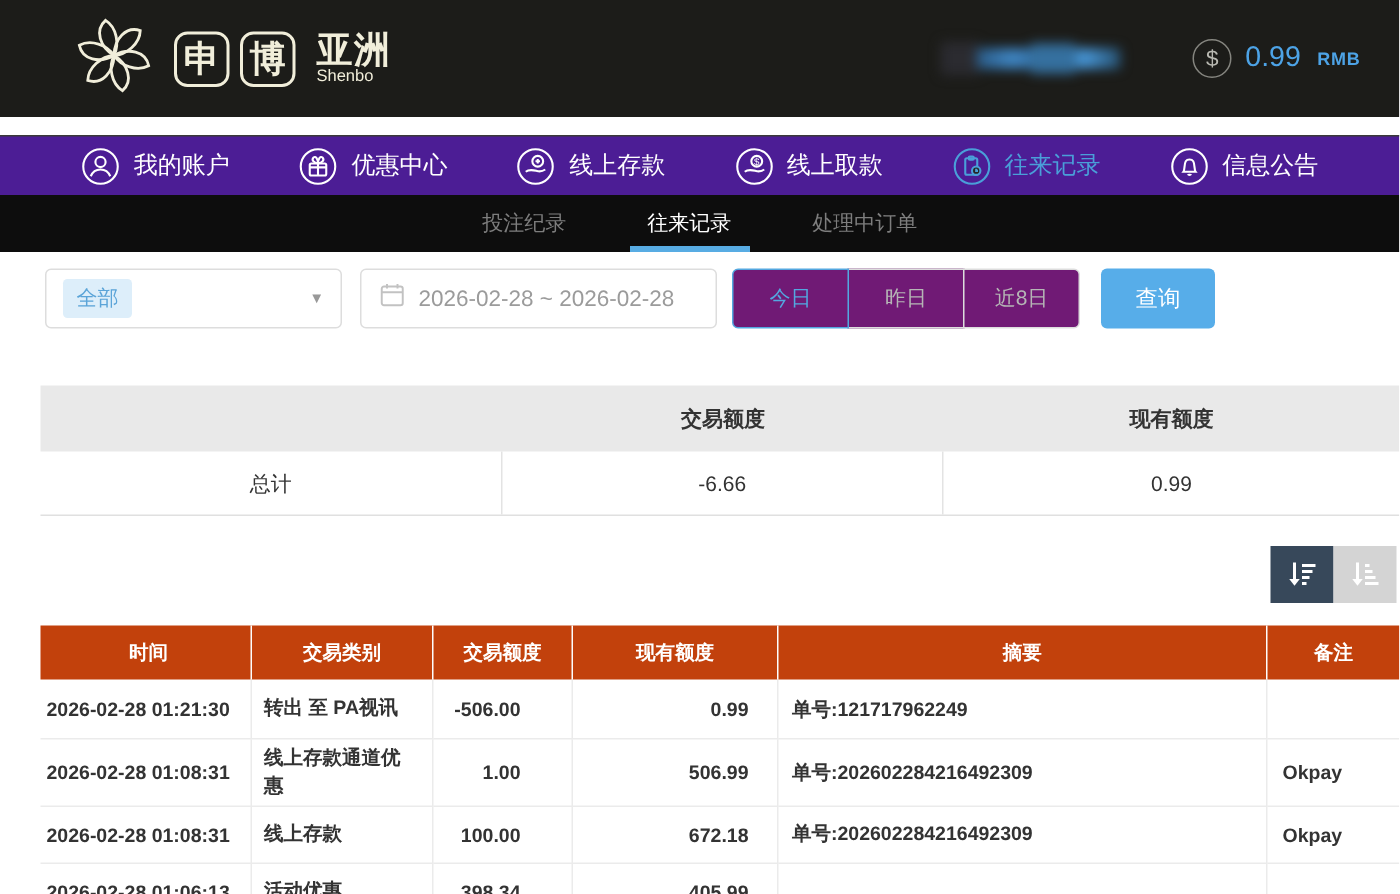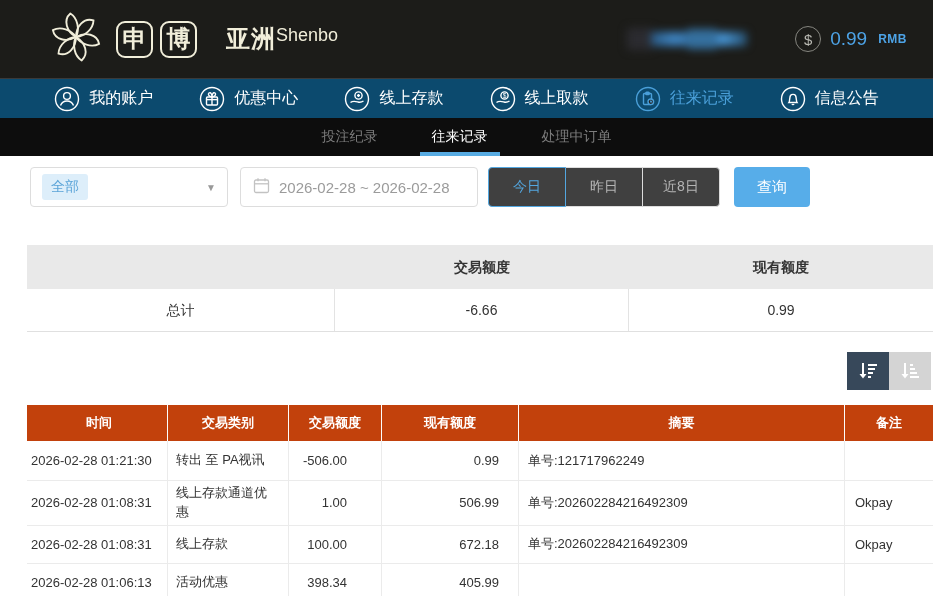--- a/index.html
+++ b/index.html
@@ -5,59 +5,59 @@
   * { margin:0; padding:0; box-sizing:border-box; }
   body { font-family:"Liberation Sans","DejaVu Sans",sans-serif; background:#fff; }
   .page { width:933px; height:596px; overflow:hidden; background:#fff; position:relative; }
 
   
   .topbar { height:78px; background:#1c1c19; display:flex; align-items:center; }
   .logo { margin-left:46px; display:flex; align-items:center; gap:10px; color:#f1eeda; }
   .logo-boxes { display:flex; gap:7px; }
   .logo-box { width:37px; height:37px; border:2.5px solid #f1eeda; border-radius:9px;
     font-size:24px; font-weight:bold; display:flex; align-items:center; justify-content:center; }
-  .logo-region { display:flex; flex-direction:row; line-height:1.05; margin-left:19px; }
+  .logo-region { display:flex; flex-direction:column; line-height:1.05; margin-left:4px; }
   .logo-region .cn { font-size:24px; letter-spacing:1px; font-weight:bold; }
-  .logo-region .en { font-size:18px; }
+  .logo-region .en { font-size:11px; }
   .top-right { margin-left:auto; margin-right:26px; display:flex; align-items:center; gap:38px; }
   .user-blur { width:130px; height:26px; position:relative; filter:blur(4px); border-radius:3px; overflow:hidden; }
   .user-blur span { position:absolute; border-radius:2px; }
   .ub1 { left:0; top:2px; width:26px; height:22px; background:#2b2b30; }
   .ub2 { left:24px; top:6px; width:96px; height:14px; background:linear-gradient(90deg,#2a5a85,#3f86c4,#2c5e8a,#4796d6,#27506f); }
   .ub3 { left:60px; top:3px; width:30px; height:20px; background:#35709f; }
   .balance { display:flex; align-items:center; gap:9px; }
   .dollar-circle { width:26px; height:26px; border:1.5px solid #85857f; border-radius:50%;
     color:#b9b9b2; font-size:15px; display:flex; align-items:center; justify-content:center; }
   .balance .amt { color:#4da3e6; font-size:19px; }
   .balance .cur { color:#4da3e6; font-size:12px; font-weight:bold; margin-left:2px; letter-spacing:.5px; }
 
   
-  .mainnav { height:40px; background:#0c4a6e; border-top:1px solid #3a3a3a; display:flex;
-    align-items:center; justify-content:space-evenly; padding:0 8px; }
+  .mainnav { height:40px; background:#4c1d95; border-top:1px solid #3a3a3a; display:flex;
+    align-items:center; justify-content:space-evenly; padding:0 8px;margin-top:12px; }
   .nav-item { display:flex; align-items:center; gap:9px; color:#fff; font-size:16px; cursor:pointer; }
   .nav-item svg { display:block; }
   .nav-item.active { color:#4a9fd9; }
 
   
   .subnav { height:38px; background:#0d0d0d; display:flex; align-items:stretch; justify-content:center; gap:42px; }
   .subtab { color:#7d7d7d; font-size:14px; display:flex; align-items:center; padding:0 6px; position:relative; cursor:pointer; }
   .subtab.active { color:#fff; }
   .subtab.active::after { content:""; position:absolute; left:-6px; right:-6px; bottom:0; height:4px; background:#58ace3; }
 
   
   .filters { margin:11px 0 0 30px; display:flex; align-items:center; }
   .dropdown { width:198px; height:40px; border:1px solid #ddd; border-radius:4px; background:#fff;
     display:flex; align-items:center; padding:0 11px; cursor:pointer; }
   .tag { background:#ddeefa; color:#5ba4d8; font-size:14px; padding:4px 9px; border-radius:3px; }
   .caret { margin-left:auto; color:#999; font-size:10px; }
   .datebox { width:238px; height:40px; border:1px solid #ddd; border-radius:4px; margin-left:12px;
     display:flex; align-items:center; gap:9px; padding:0 12px; cursor:pointer; }
   .datebox .dtxt { color:#9b9b9b; font-size:15px; white-space:nowrap; }
   .btn-group { display:flex; margin-left:10px; }
-  .qbtn { width:78px; height:40px; background:#404040; border:1px solid #ddd; font-size:14px;
+  .qbtn { width:78px; height:40px; background:#701a75; border:1px solid #ddd; font-size:14px;
     color:#b5b5b5; cursor:pointer; margin-left:-1px; font-family:inherit; }
   .qbtn:first-child { border-radius:4px 0 0 4px; margin-left:0; }
   .qbtn:last-child { border-radius:0 4px 4px 0; }
   .qbtn.active { color:#53a7e0; border-color:#53a7e0; position:relative; z-index:1; }
   .search-btn { margin-left:14px; width:76px; height:40px; background:#57ade9; color:#fff;
     font-size:15px; border:none; border-radius:4px; cursor:pointer; font-family:inherit; }
 
   
   .summary { margin:38px 0 0 27px; width:906px; }
   .sum-head { height:44px; background:#e9e9e9; display:flex; }
@@ -74,21 +74,21 @@
   .sort-asc { background:#d4d4d4; }
 
   
   .records { margin:15px 0 0 27px; width:906px; font-size:13px; }
   .rec-head { height:36px; background:#c2410c; display:flex; }
   .rec-head div { line-height:36px; color:#fff; font-weight:bold; text-align:center; border-right:1px solid #fdfdfd; }
   .rec-head div:last-child { border-right:none; }
   .rec-row { display:flex; align-items:stretch; min-height:38px; }
   .rec-row.first { min-height:40px; }
   .rec-row > div { border-bottom:1px solid #ebebeb; border-right:1px solid #ebebeb;
-    display:flex; align-items:center; color:#333; }
+    display:flex; align-items:center; color:#333;font-weight:bold; }
   .rec-row > div:last-child { border-right:none; }
   .c-time { width:141px; padding-left:4px; }
   .c-type { width:121px; padding:3px 14px 3px 8px; line-height:1.45; }
   .c-amt  { width:93px;  justify-content:flex-end; padding-right:34px; }
   .c-bal  { width:137px; justify-content:flex-end; padding-right:19px; }
   .c-sum  { width:326px; padding-left:9px; }
   .c-rem  { width:88px;  padding-left:10px; }
 </style>
 </head>
 <body>

